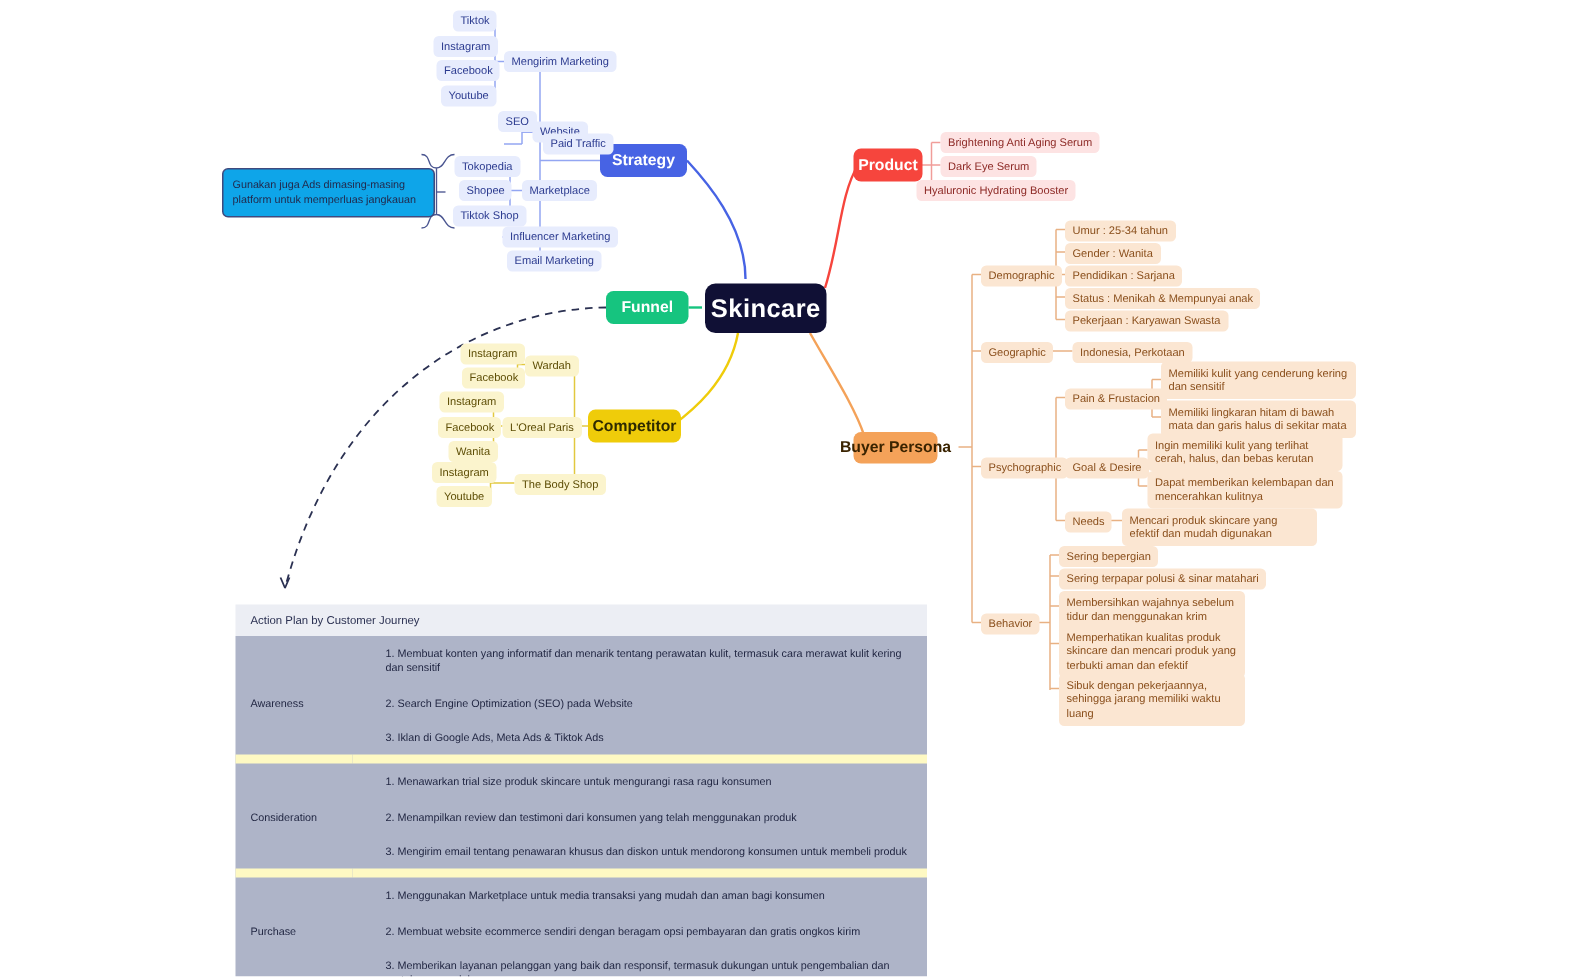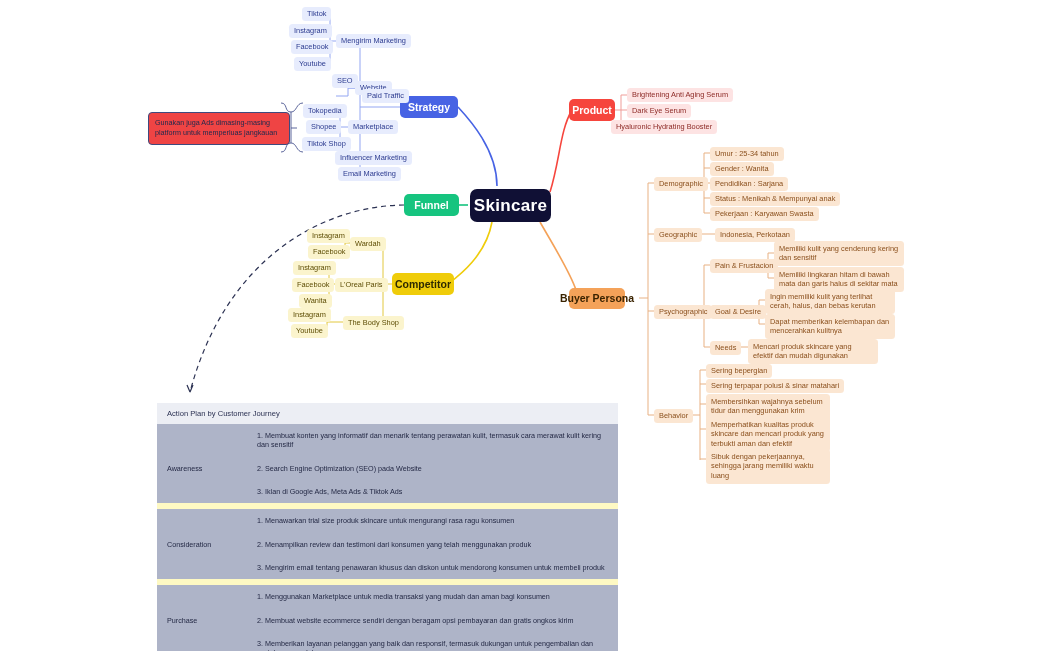--- a/index.html
+++ b/index.html
@@ -39,21 +39,21 @@
   .leaf { border-radius: 3.5px; font-size: 7.4px; padding: 2.5px 5px;
           white-space: nowrap; display:flex; align-items:center; }
   .leaf.wrap { white-space: normal; line-height: 1.35; display:block; }
 
   .bl { background:#e7ecfd; color:#2b3a8f; }          
   .pk { background:#fde3e3; color:#8d2a26; }          
   .yl { background:#fbf4cd; color:#5d4d05; }          
   .or { background:#fbe6d2; color:#8a4f1c; }          
 
   .note {
-    position:absolute; background:#ef4444; border:1px solid #3f4a7e;
+    position:absolute; background:#0ea5e9; border:1px solid #3f4a7e;
     border-radius:4px; color:#222a4d; font-size:7.2px; line-height:1.45;
     padding:5px 6px; white-space: normal;
   }
 
   
   #plan { position:absolute; left:157px; top:403px; width:461px; }
   #plan .hdr {
     background:#eceef4; color:#2b3152; font-size:7.6px;
     padding:6px 10px;
   }

